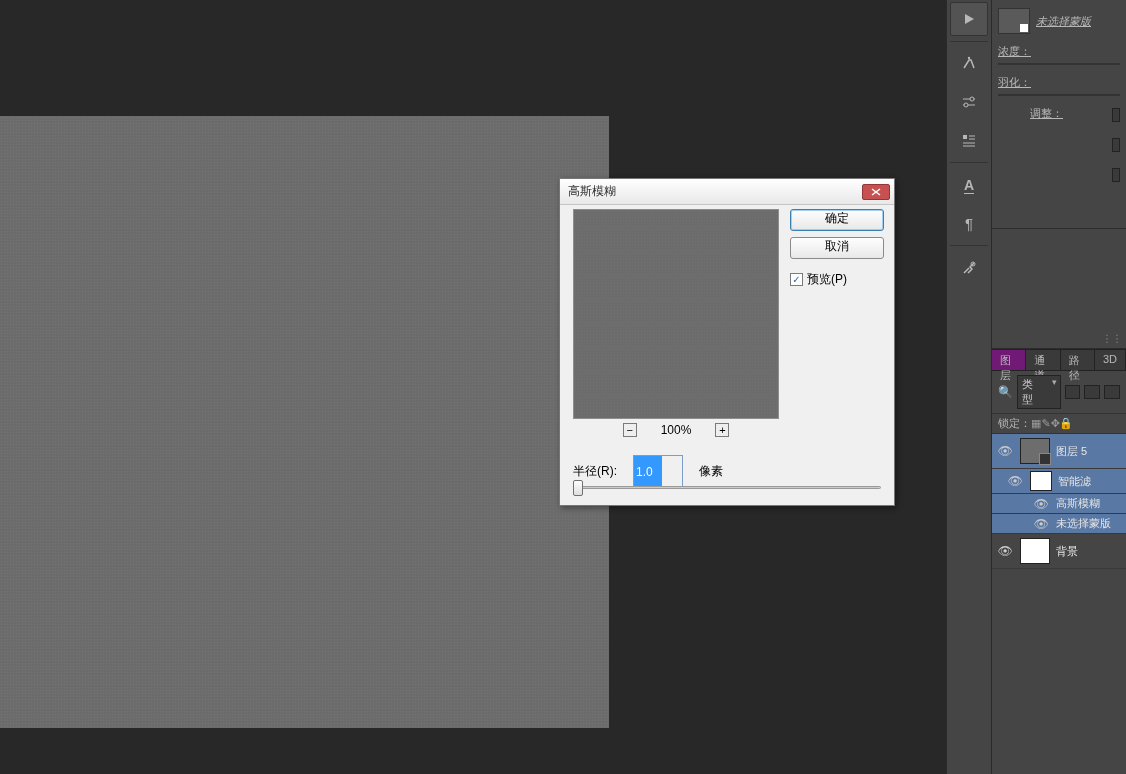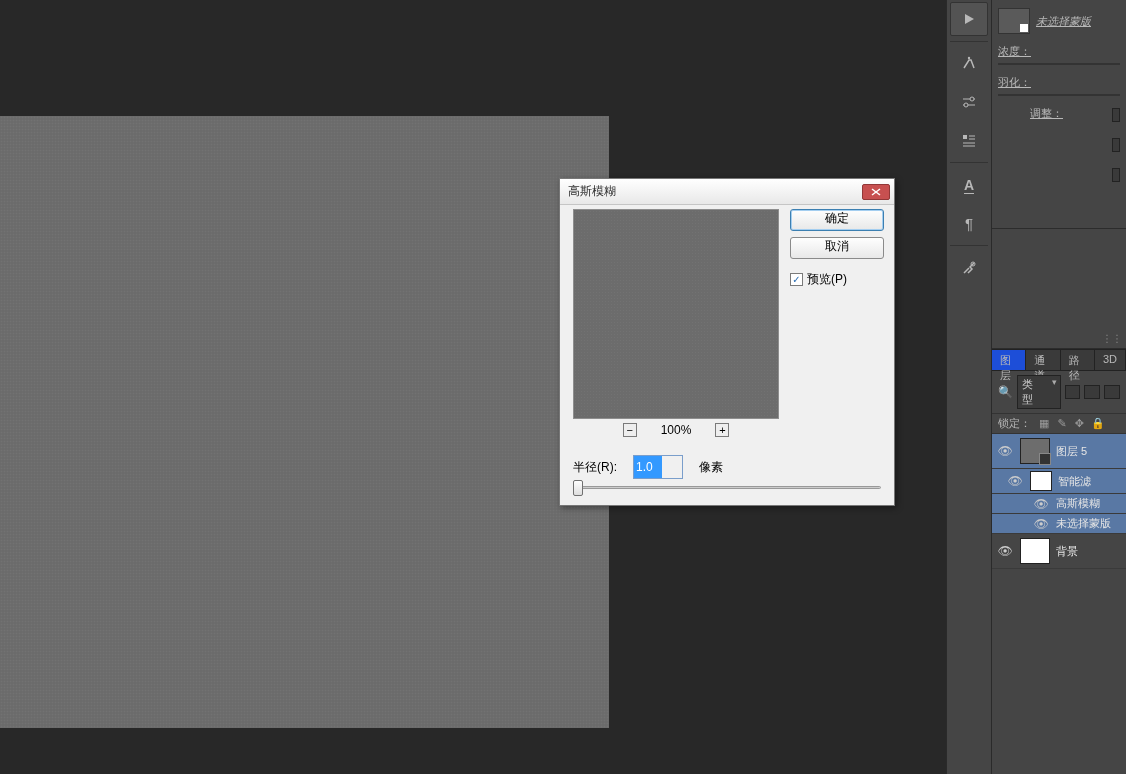--- a/index.html
+++ b/index.html
@@ -20,29 +20,29 @@
   .mask-row { display:flex; align-items:center; gap:6px; margin-bottom:10px;}
   .mask-thumb { width:32px; height:26px; background:#5a5a5a; border:1px solid #333; position:relative;}
   .mask-thumb::after{content:""; position:absolute; right:1px; bottom:1px; width:8px;height:8px; background:#fff;}
   .mask-label { font-style: italic; color:#b8b8b8;}
   .panel-line { margin: 10px 0 4px 0; }
   .panel-line label { display:block; margin-bottom:4px;}
   .slider-line { height:2px; background:#333; width:100%; position:relative;}
   
   .layers-header { background:#3a3a3a; display:flex; border-top:1px solid #222; border-bottom:1px solid #222; height:22px; align-items:stretch;}
   .layers-tab { padding:3px 8px; font-size:11px; border-right:1px solid #222; color:#b8b8b8; background:#454545;}
-  .layers-tab.active{ background:#1d4ed8;}
+  .layers-tab.active{ background:#701a75;}
   .layers-tab.inactive{ background:#3a3a3a;}
   
   .layer-controls { padding:4px 6px; display:flex; align-items:center; gap:4px; font-size:11px;}
   .dropdown { background:#3a3a3a; border:1px solid #222; padding:1px 16px 1px 4px; color:#ccc; position:relative; font-size:11px;}
   .dropdown::after{ content:"▾"; position:absolute; right:3px; top:1px; font-size:9px; color:#aaa;}
   .mini-ico { width:16px; height:14px; background:#3a3a3a; border:1px solid #222; }
   
-  .lock-row{ display:flex; align-items:center; gap:8px; padding:2px 6px; font-size:11px; color:#b8b8b8; border-top:1px solid #333; border-bottom:1px solid #333;}
+  .lock-row{ display:flex; align-items:center; gap:0; padding:2px 6px; font-size:11px; color:#b8b8b8; border-top:1px solid #333; border-bottom:1px solid #333;}
   .lock-row span.icon{ font-size:11px; color:#999;}
   
   .layer-list {}
   .layer-row { display:flex; align-items:center; padding:4px 4px; gap:6px; border-bottom:1px solid #3a3a3a;}
   .layer-row.selected{ background:#5978a4;}
   .eye { width:18px; text-align:center; color:#ccc; font-size:12px; cursor:pointer;}
   .layer-thumb{ width:30px; height:26px; background:#6d6d6d; border:1px solid #222; position:relative;}
   .layer-thumb.so::after{ content:""; position:absolute; right:-2px; bottom:-2px; width:10px; height:10px; background:#333; border:1px solid #888;}
   .layer-thumb.white{ background:#fff;}
   .layer-name{ font-size:11px; color:#e5e5e5;}
@@ -62,21 +62,21 @@
     background-image: radial-gradient(#727272 0.5px, transparent 0.5px);
     background-size: 3px 3px;}
   .zoom-row{ position:absolute; left:13px; top:218px; width:206px; display:flex; align-items:center; justify-content:center; gap:24px; font-size:12px;}
   .zoom-btn{ width:14px; height:14px; border:1px solid #7a7a7a; background:#eee; font-size:11px; display:flex; align-items:center; justify-content:center; cursor:pointer; line-height:1;}
   .dlg-buttons{ position:absolute; right:10px; top:4px; width:94px; display:flex; flex-direction:column; gap:6px;}
   .dlg-btn{ height:22px; border:1px solid #8a8a8a; background:linear-gradient(#fefefe,#e8e8e8); border-radius:3px; font-size:12px; cursor:pointer; display:flex; justify-content:center;}
   .dlg-btn.default{ border:1px solid #3c7fb1; box-shadow: 0 0 0 1px #a4cef0 inset;}
   .chk-row{ position:absolute; right:10px; top:66px; width:94px; display:flex; align-items:center; gap:4px; font-size:12px;}
   .chk{ width:13px; height:13px; border:1px solid #7a7a7a; background:#fff; display:flex; align-items:center; justify-content:center; font-size:10px; color:#2a6db3;}
   .radius-row{ position:absolute; left:13px; top:250px; font-size:12px; display:flex; align-items:center; gap:16px;}
-  .radius-input{ width:50px; height:24px; border:1px solid #7a9ecb; background:#fff; color:#000; font-size:12px; padding:0 2px; }
+  .radius-input{ width:50px; height:33px; border:1px solid #7a9ecb; background:#fff; color:#000; font-size:12px; padding:0 2px; }
   .radius-input::selection{ background:#3399ff; color:#fff;}
   .radius-input{ background: linear-gradient(to right, #3399ff 0%, #3399ff 100%) no-repeat; background-size: 28px 100%; color:#fff; padding-left:2px;}
   .slider-track{ position:absolute; left:13px; top:275px; width:310px; height:14px;}
   .slider-rail{ position:absolute; left:8px; right:2px; top:6px; height:3px; background:#ccc; border:1px solid #999; border-radius:2px;}
   .slider-thumb{ position:absolute; left:0px; top:0px; width:10px; height:16px; background:linear-gradient(#fefefe,#dedede); border:1px solid #707070; border-radius:2px; cursor:pointer;}
   
   .adj-label{ padding:6px;margin-left:32px;}
   .adj-stub{ position:absolute; right:0; width:8px; height:14px; background:#3a3a3a; border:1px solid #222;}
   
   .search-ico{ color:#999; font-size:12px;}

